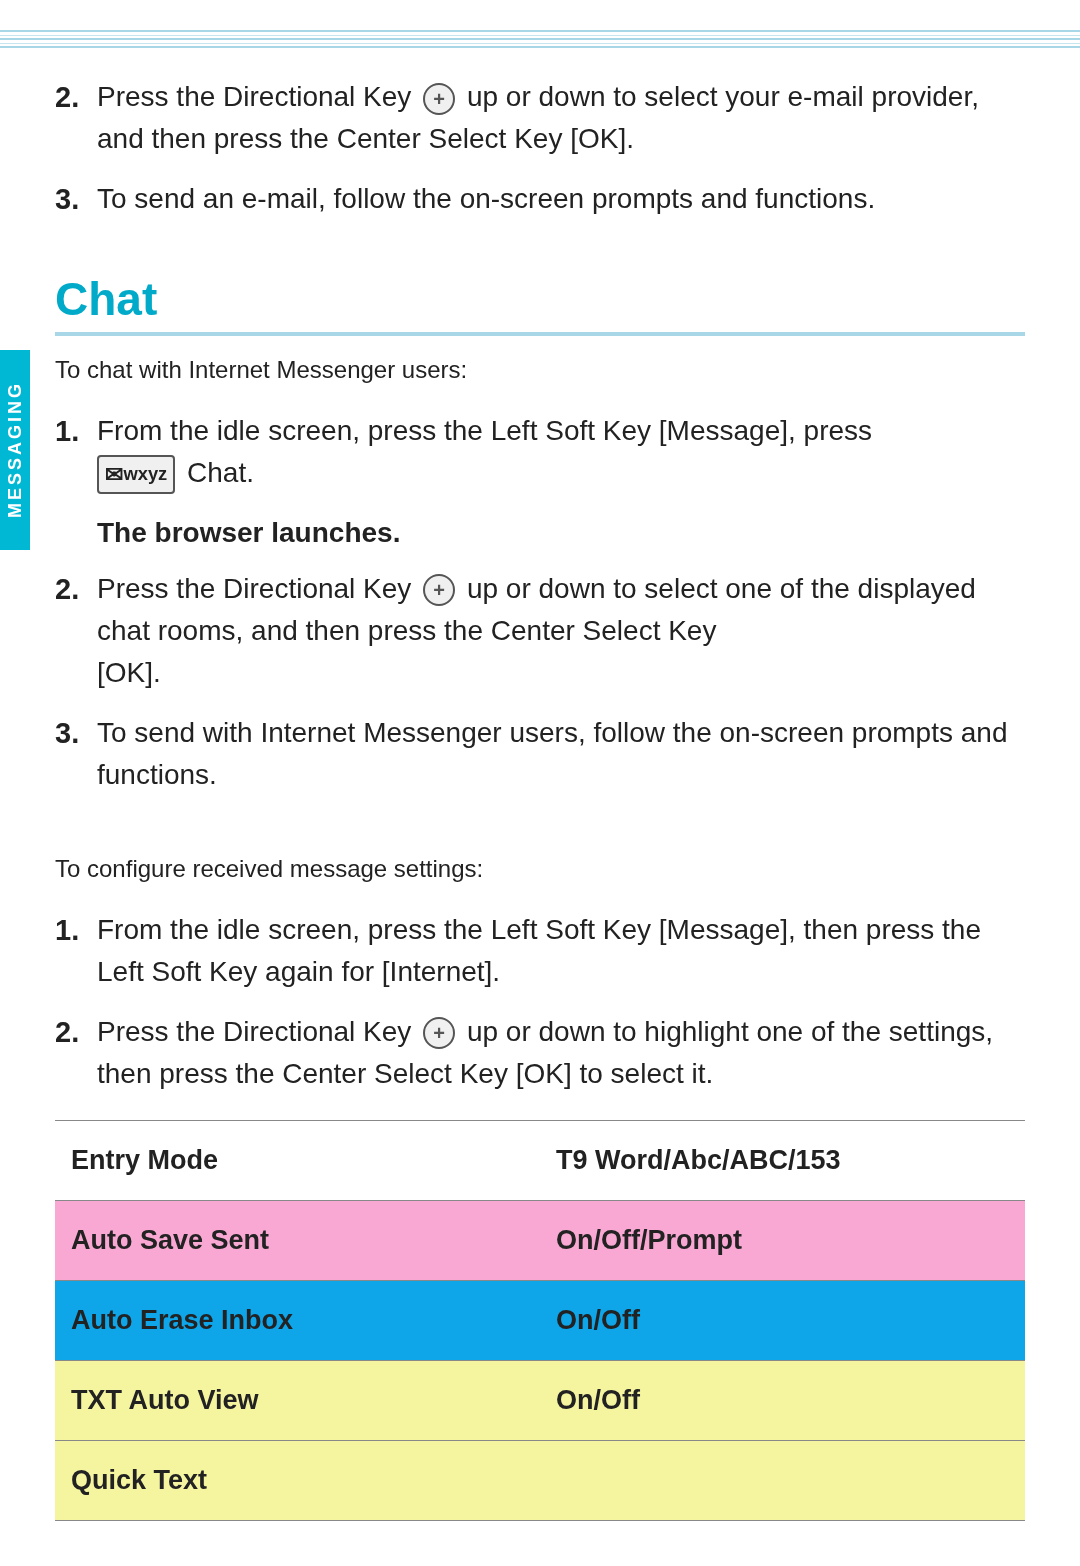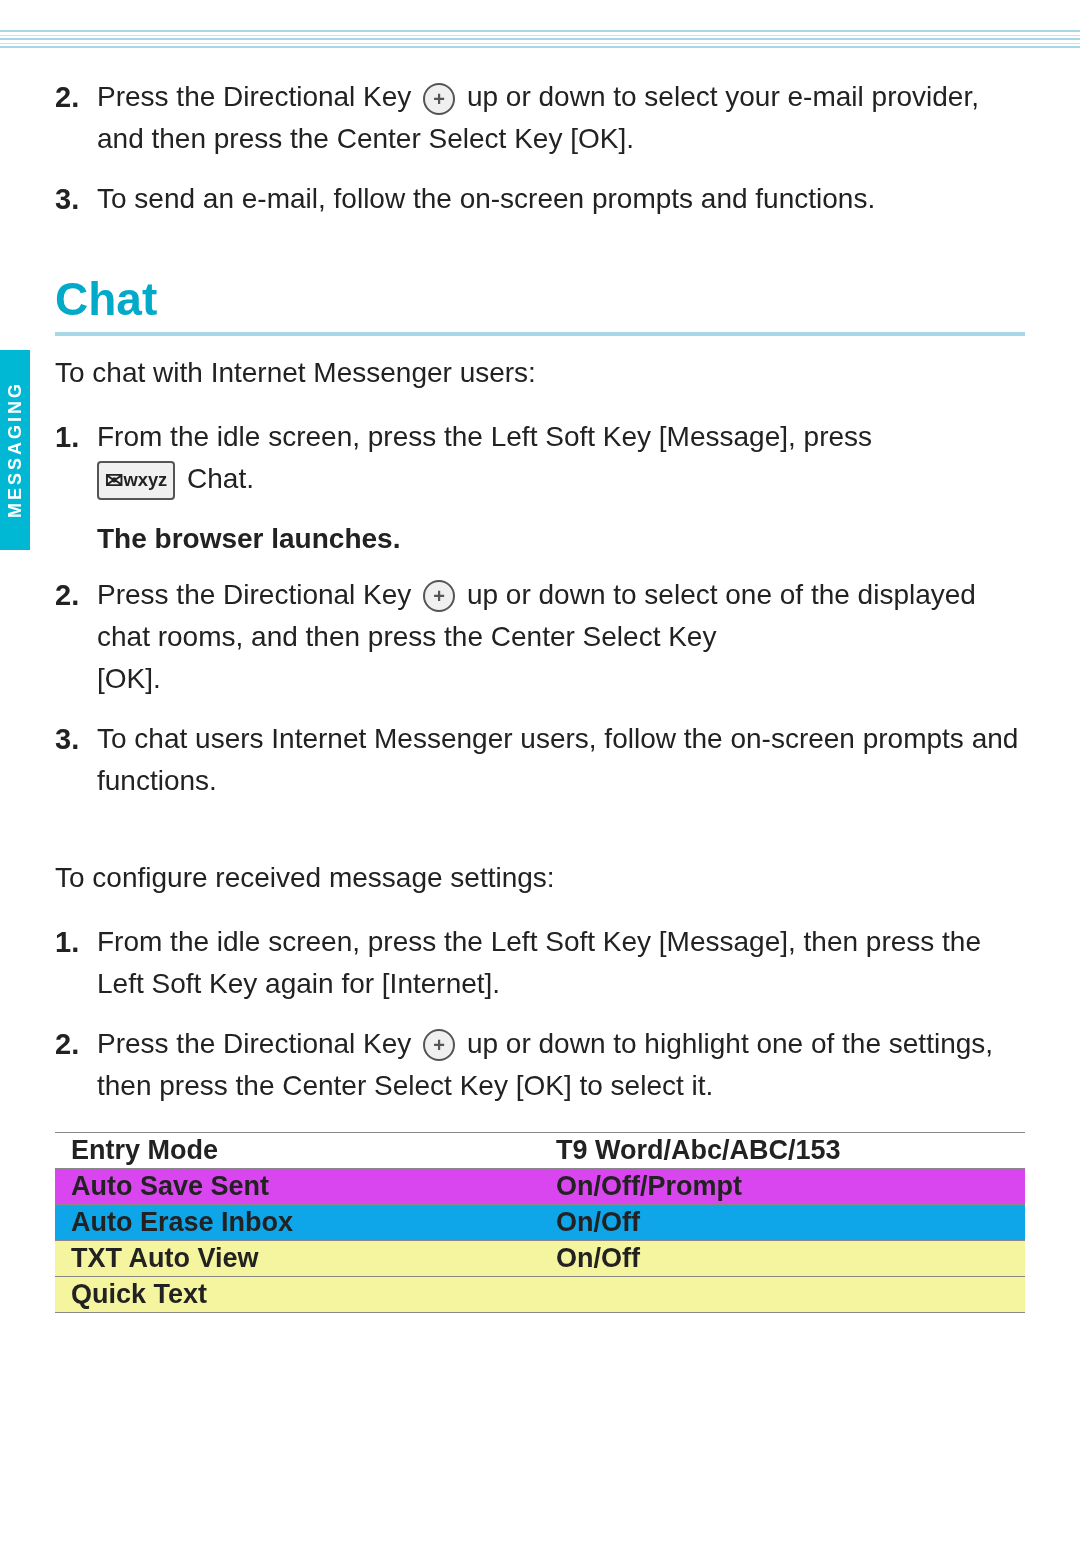--- a/index.html
+++ b/index.html
@@ -105,21 +105,21 @@
       font-weight: bold;
       color: #00aac8;
       margin-bottom: 10px;
       padding-bottom: 6px;
       border-bottom: 4px solid #a8d8e8;
       display: block;
       width: 100%;
     }
 
     .section-intro {
-      font-size: 28px;
+      font-size: 24px;
       margin-bottom: 22px;
       line-height: 1.5;
       margin-top: 16px;
     }
 
     .chat-section {
       margin-bottom: 55px;
     }
 
     .message-settings-section {
@@ -187,21 +187,21 @@
 
     .settings-table tr {
       border-bottom: 1px solid #888;
     }
 
     .settings-table tr:first-child {
       border-top: 1px solid #888;
     }
 
     .settings-table td {
-      padding: 0 16px;
+      padding: 22px 16px;
       font-weight: bold;
       line-height: 1.3;
     }
 
     .settings-table tr:nth-child(even) {
       background: #f5f5a0;
     }
 
     .settings-table tr:nth-child(odd) {
       background: #ffffff;
@@ -280,21 +280,21 @@
           Press the Directional Key
           <span class="dir-key"></span>
           up or down to select one of the displayed chat rooms, and then press the Center Select Key
           <br><span class="bold">[OK]</span>.
         </span>
       </div>
 
       <div class="numbered-item">
         <span class="num bold">3.</span>
         <span class="text">
-          To chat users Internet Messenger users, follow the on-screen prompts and functions.
+          To send with Internet Messenger users, follow the on-screen prompts and functions.
         </span>
       </div>
 
     </div>
 
     <div class="message-settings-section">
 
 
       <p class="section-intro">To configure received message settings:</p>
 
@@ -313,21 +313,21 @@
           up or down to highlight one of the settings, then press the Center Select Key <span class="bold">[OK]</span> to select it.
         </span>
       </div>
 
       <table class="settings-table">
         <tbody id="settings-table-body">
         <tr style="background: rgb(255, 255, 255);">
               <td>Entry Mode</td>
               <td>T9 Word/Abc/ABC/153</td>
             </tr>
-            <tr style="background: #d946ef;">
+            <tr style="background: #f9a8d4;">
               <td>Auto Save Sent</td>
               <td>On/Off/Prompt</td>
             </tr>
             <tr style="background: #0ea5e9;">
               <td>Auto Erase Inbox</td>
               <td>On/Off</td>
             </tr>
             <tr style="background: rgb(245, 245, 160); margin-left: 40px;">
               <td>TXT Auto View</td>
               <td>On/Off</td>

